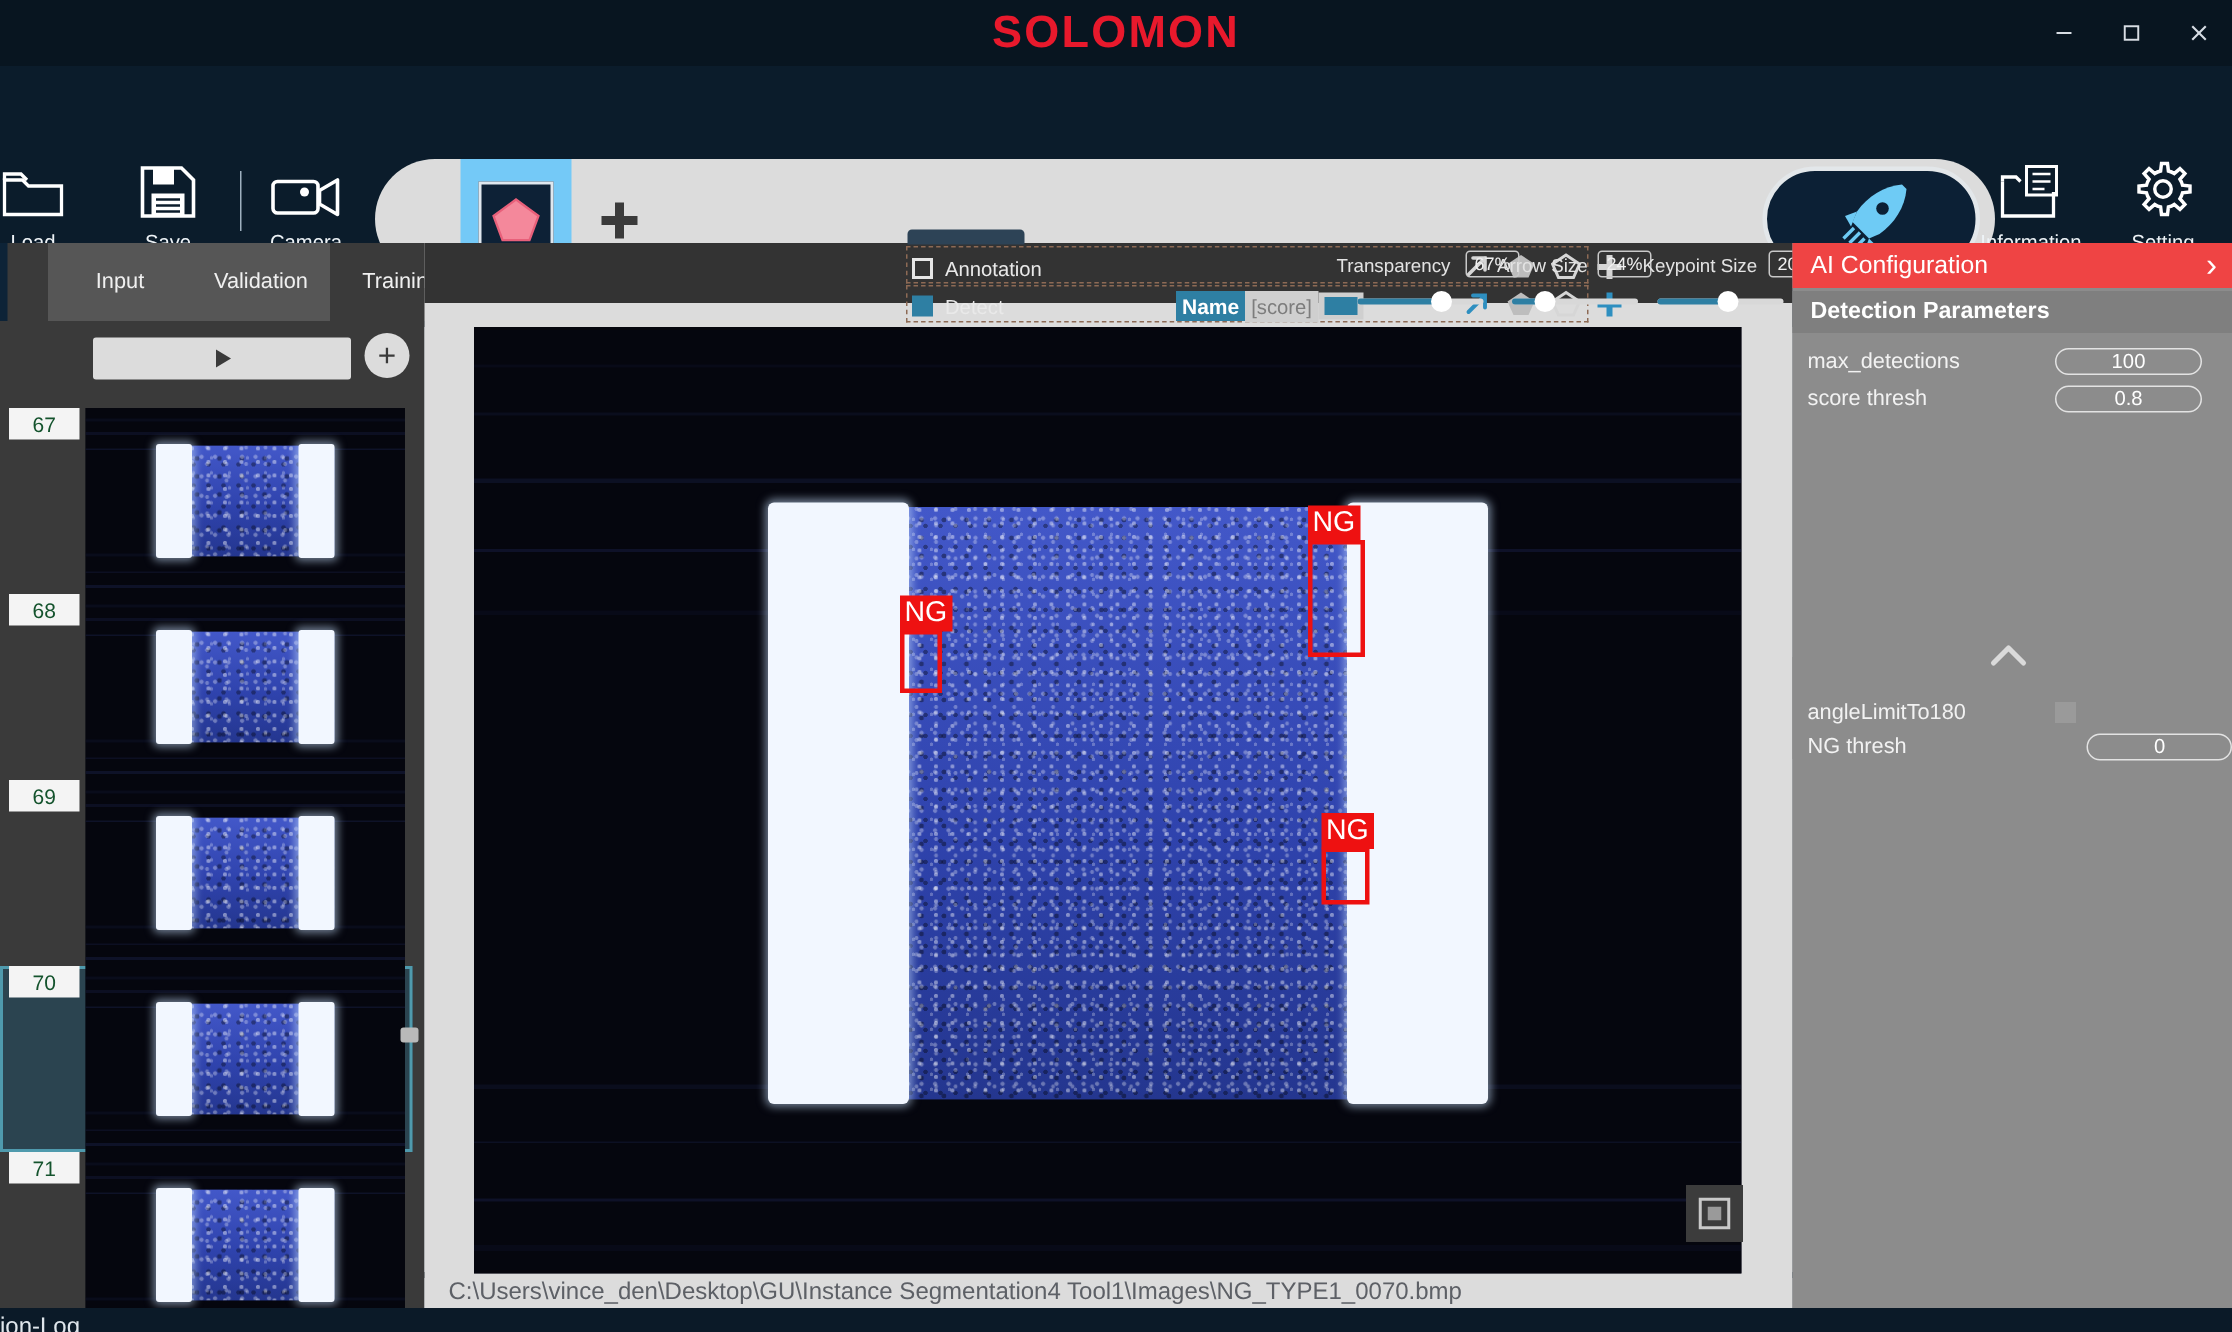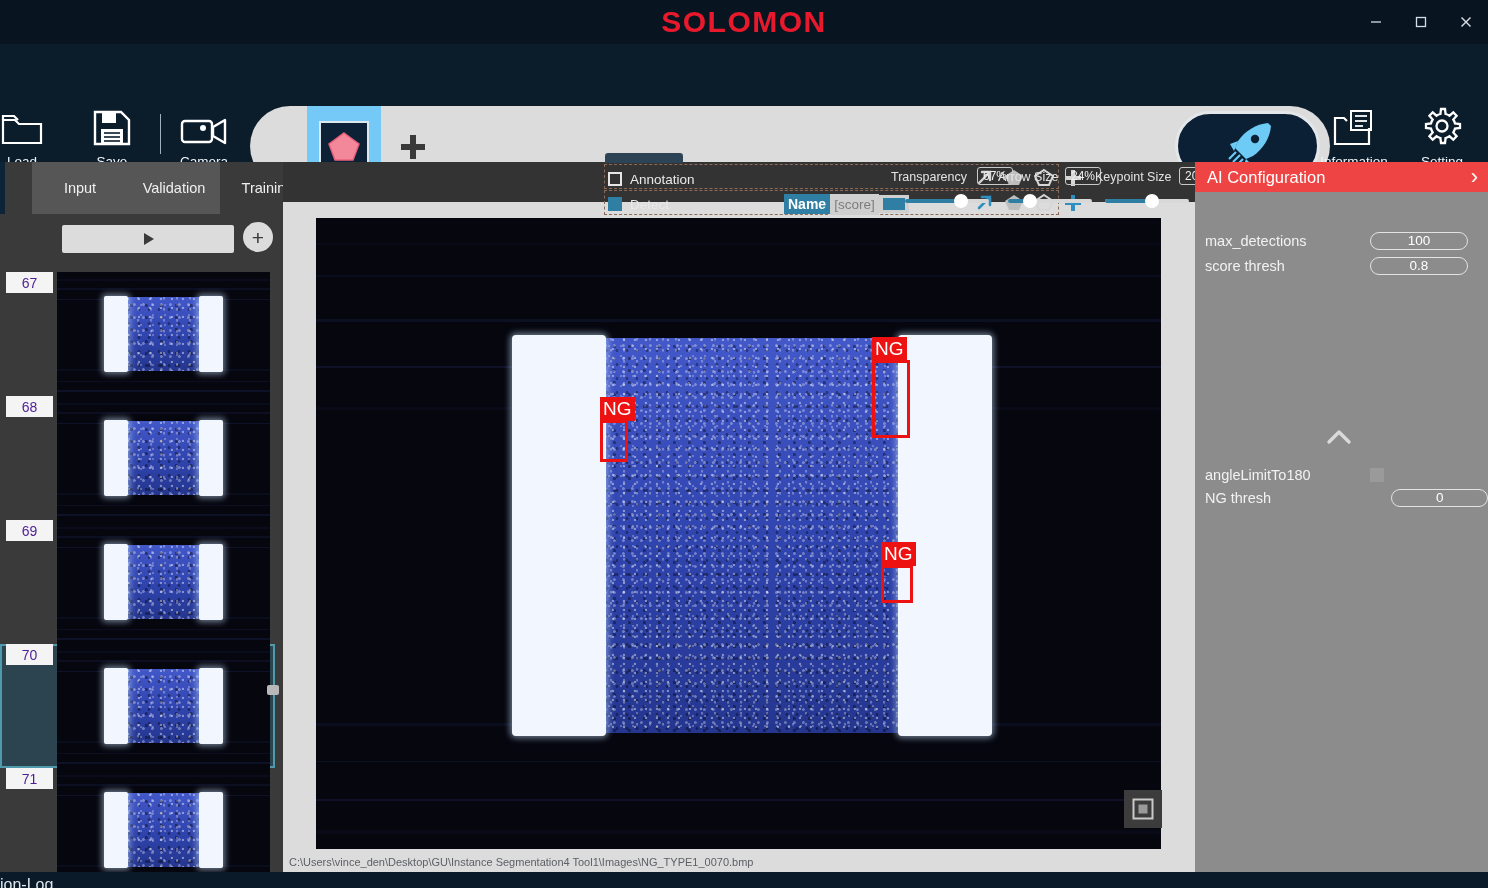--- a/index.html
+++ b/index.html
@@ -91,21 +91,21 @@
     border-radius: 50%; background: #dcdcdc;
     display: flex; align-items: center; justify-content: center;
     color: #3a3a3a; font-size: 21px; line-height: 1;
   }
 
   .thumblist { position: absolute; left: 0; top: 110px; width: 283px; height: 600px; overflow: hidden; }
   .thumbrow { position: relative; width: 275px; height: 124px; }
   .thumbrow.sel { outline: 2px solid #4f9aad; outline-offset: -2px; background: #2b4450; }
   .thumbnum {
     position: absolute; left: 6px; top: 0; width: 47px; height: 21px;
-    background: #f4f4f4; color: #4c1d95; font-size: 14px;
+    background: #f4f4f4; color: #14532d; font-size: 14px;
     display: flex; align-items: center; justify-content: center;
   }
   .thumbimg { position: absolute; left: 57px; top: 0; width: 213px; height: 124px; background: #05060f; overflow: hidden; }
 
   
   .comp-wrap { position: absolute; inset: 0; background: #05060e; }
   .scanline { position: absolute; left: 0; width: 100%; background: rgba(60,80,170,.35); }
   .pad {
     position: absolute; background: #f2f7ff;
     box-shadow: 0 0 6px 2px rgba(200,225,255,.55);
@@ -145,21 +145,21 @@
   .sldval {
     position: absolute; top: 5px; border: 1px solid #c9c9c9; border-radius: 3px;
     color: #f0f0f0; font-size: 12px; padding: 1px 5px; background: transparent;
   }
   .sldtrack { position: absolute; top: 37px; height: 4px; background: #d8d8d8; border-radius: 2px; }
   .sldfill { position: absolute; top: 37px; height: 4px; background: #2e7fa3; border-radius: 2px; }
   .sldknob { position: absolute; top: 32px; width: 14px; height: 14px; border-radius: 50%; background: #ffffff; }
 
   .viewer { position: absolute; left: 0; top: 56px; width: 912px; height: 630px; background: #dcdcdc; }
   .imgframe { position: absolute; left: 33px; top: 0; width: 845px; height: 631px; background: #070712; overflow: hidden; }
-  .pathbar { position: absolute; left: 0; top: 690px; width: 912px; height: 20px; background: #dcdcdc; color: #5d6066; font-size: 11px; display: flex; align-items: center; padding-left: 6px; }
+  .pathbar { position: absolute; left: 0; top: 690px; width: 912px; height: 20px; background: #dcdcdc; color: #5d6066; font-size: 16px; display: flex; align-items: center; padding-left: 16px; }
   .fitbtn { position: absolute; right: 33px; bottom: 20px; width: 38px; height: 38px; background: #3c3c3c; display: flex; align-items: center; justify-content: center; }
 
   .ngbox { position: absolute; border: 3px solid #ee1111; }
   .nglabel {
     position: absolute; background: #ee1111; color: #ffffff; font-size: 19px;
     line-height: 1; padding: 2px 3px 3px 3px; font-family: "Liberation Sans", sans-serif;
   }
 
   
   .rightpanel { position: absolute; left: 1195px; top: 162px; width: 293px; height: 710px; background: #8c8c8c; }
@@ -518,20 +518,21 @@
       </div>
     </div>
     <div class="pathbar">C:\Users\vince_den\Desktop\GU\Instance Segmentation4 Tool1\Images\NG_TYPE1_0070.bmp</div>
   </div>
 
   <div class="rightpanel">
     <div class="rp-head">
       <span>AI Configuration</span>
       <span style="font-size:22px;">›</span>
     </div>
+    <div class="rp-sub">Detection Parameters</div>
 
     <div class="prow" style="top:66px;">
       <span class="plabel">max_detections</span>
       <span class="pfield">100</span>
     </div>
     <div class="prow" style="top:91px;">
       <span class="plabel">score thresh</span>
       <span class="pfield">0.8</span>
     </div>
 

